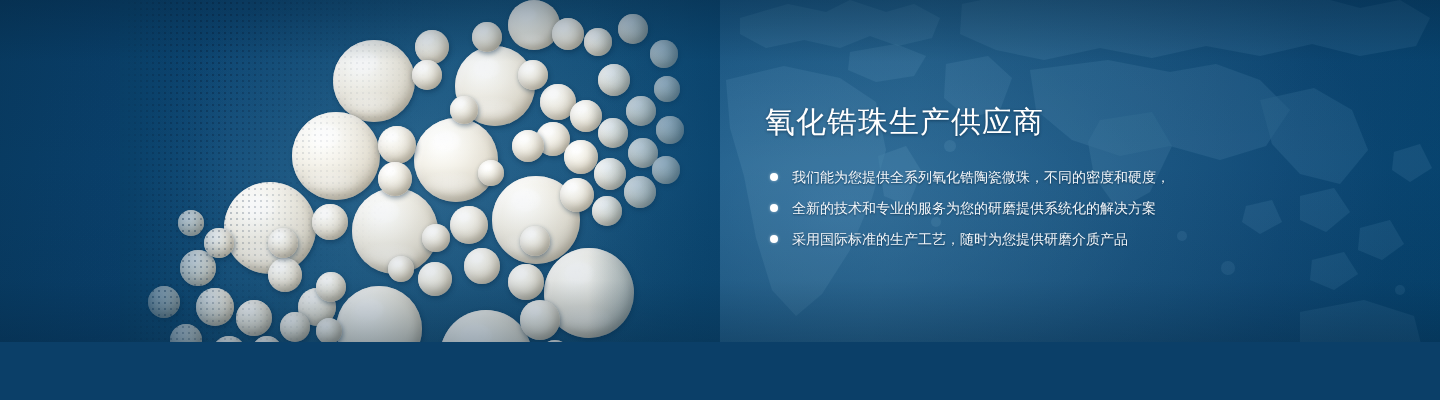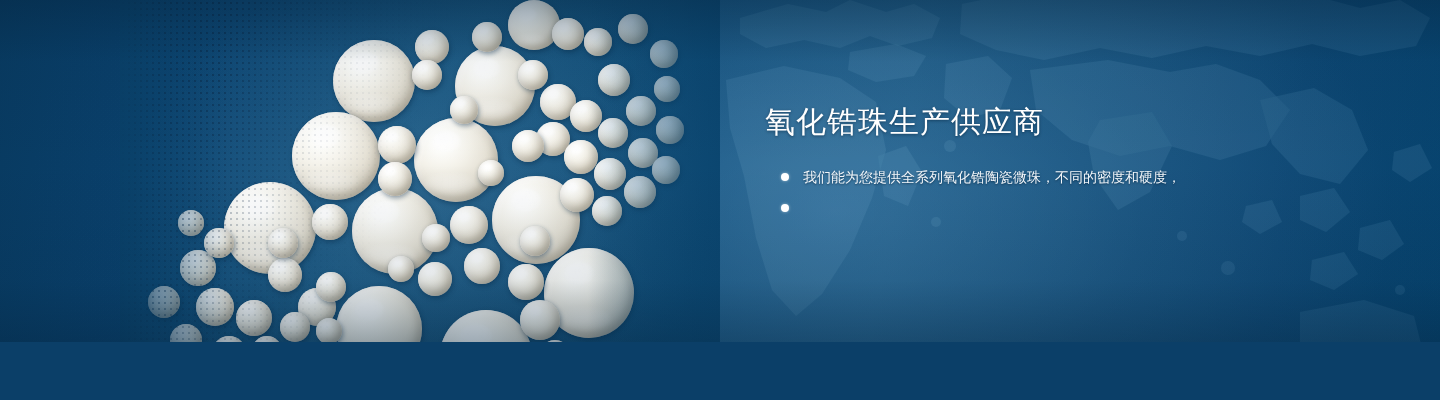--- a/index.html
+++ b/index.html
@@ -179,21 +179,21 @@
     font-size: 30px;
     font-weight: 400;
     line-height: 1.2;
     color: #ffffff;
     letter-spacing: 1px;
     text-shadow: 0 1px 3px rgba(3,28,50,0.55);
     white-space: nowrap;
   }
   .bullets {
     list-style: none;
-    margin: 11px;
+    margin: 0;
     padding: 0;
     text-align: center;
   }
   .bullet-row {
     display: flex;
     align-items: flex-start;
     margin-bottom: 8px;
   }
   .dot {
     flex: 0 0 auto;
@@ -350,19 +350,28 @@
 
       <li class="bullet-row">
         <span class="dot"></span>
         <span class="bullet-text">
           <span>我们能为您提供全系列氧化锆陶瓷微珠，不同的密度和硬度，</span>
         </span>
       </li>
 
       <li class="bullet-row">
         <span class="dot"></span>
+        <span class="bullet-text">
+          <span>全新的技术和专业的服务为您的研磨提供系统化的解决方案</span>
+        </span>
       </li>
 
+      <li class="bullet-row">
+        <span class="dot"></span>
+        <span class="bullet-text">
+          <span>采用国际标准的生产工艺，随时为您提供研磨介质产品</span>
+        </span>
+      </li>
 
     </ul>
   </div>
 
 </div>
 
 </body></html>

